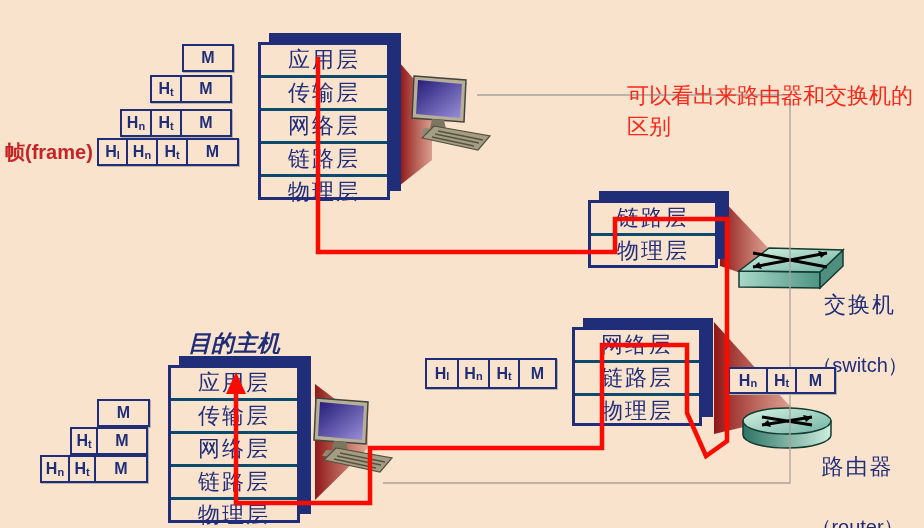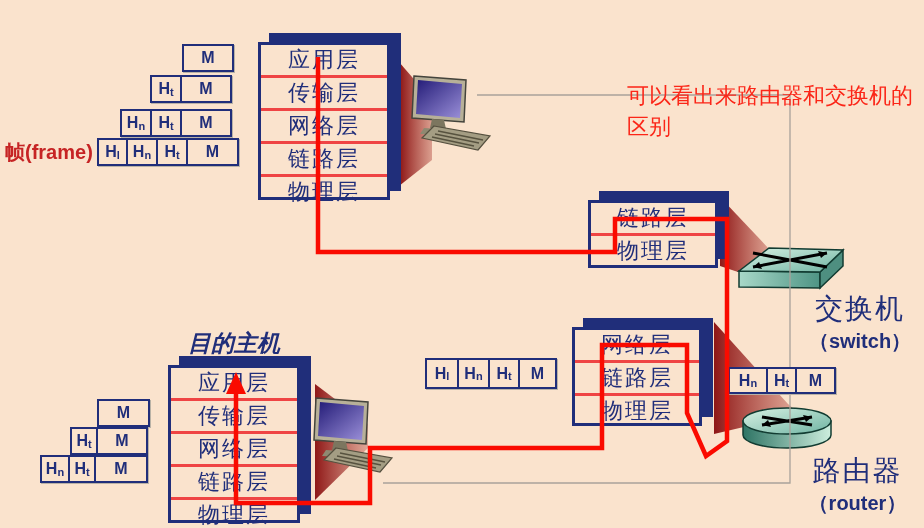--- a/index.html
+++ b/index.html
@@ -5,41 +5,41 @@
   html,body{margin:0;padding:0;}
   #canvas{position:relative;width:924px;height:528px;background:#fae3cd;overflow:hidden;
           font-family:"DejaVu Serif",serif;}
   svg.layer{position:absolute;left:0;top:0;pointer-events:none;}
   
   .stack{position:absolute;}
   .stack .shadow{position:absolute;left:11px;top:-9px;width:100%;height:100%;background:#202e7a;}
   .stack .rows{position:absolute;left:0;top:0;width:100%;height:100%;box-sizing:border-box;
                display:flex;flex-direction:column;border:3px solid #202e7a;background:#fae3cd;}
   .stack .row{flex:1;display:flex;align-items:center;justify-content:center;
-              border-top:3px solid #ef4444;color:#202e7a;font-size:22px;letter-spacing:2px;}
+              border-top:3px solid #0c4a6e;color:#202e7a;font-size:22px;letter-spacing:2px;}
   .stack .row:first-child{border-top:none;}
   .stack-title{position:absolute;text-align:center;color:#202e7a;font-size:23px;
                font-style:italic;font-weight:bold;}
   
   .cells{position:absolute;display:flex;}
   .cell{box-sizing:border-box;height:28px;border:2px solid #202e7a;background:#fae3cd;
         display:flex;align-items:center;justify-content:center;
         color:#202e7a;font-weight:bold;font-size:16px;font-family:"Liberation Sans",sans-serif;
         box-shadow:1px 1px 0 #b9b2a6;}
   .cell + .cell{margin-left:-2px;}
   .cell sub{font-size:11px;line-height:1;transform:translateY(3px);}
   
   .leg-label{position:absolute;color:#c62424;font-weight:bold;font-size:20px;white-space:nowrap;}
   .leg-label b{font-family:"Liberation Sans",sans-serif;}
   .leg-label .two{display:block;text-align:center;line-height:21px;font-size:19px;}
   
   .dev-label{position:absolute;text-align:center;color:#202e7a;}
-  .dev-label .zh{display:block;font-size:28px;letter-spacing:2px;}
-  .dev-label .en{display:block;font-size:20px;font-weight:bold;
-                 font-family:"Liberation Sans",sans-serif;}
+  .dev-label .zh{display:block;font-size:22px;letter-spacing:2px;}
+  .dev-label .en{display:block;font-size:20px;font-weight:normal;
+                 font-family:"Liberation Sans",sans-serif;margin-top:32px;}
   
   .annotation{position:absolute;color:#fb2618;font-size:22px;line-height:31px;
               font-family:"Liberation Sans",sans-serif;}
 </style>
 </head>
 <body>
 
 <div id="canvas">
 
   <svg class="layer" width="924" height="528" viewBox="0 0 924 528">

